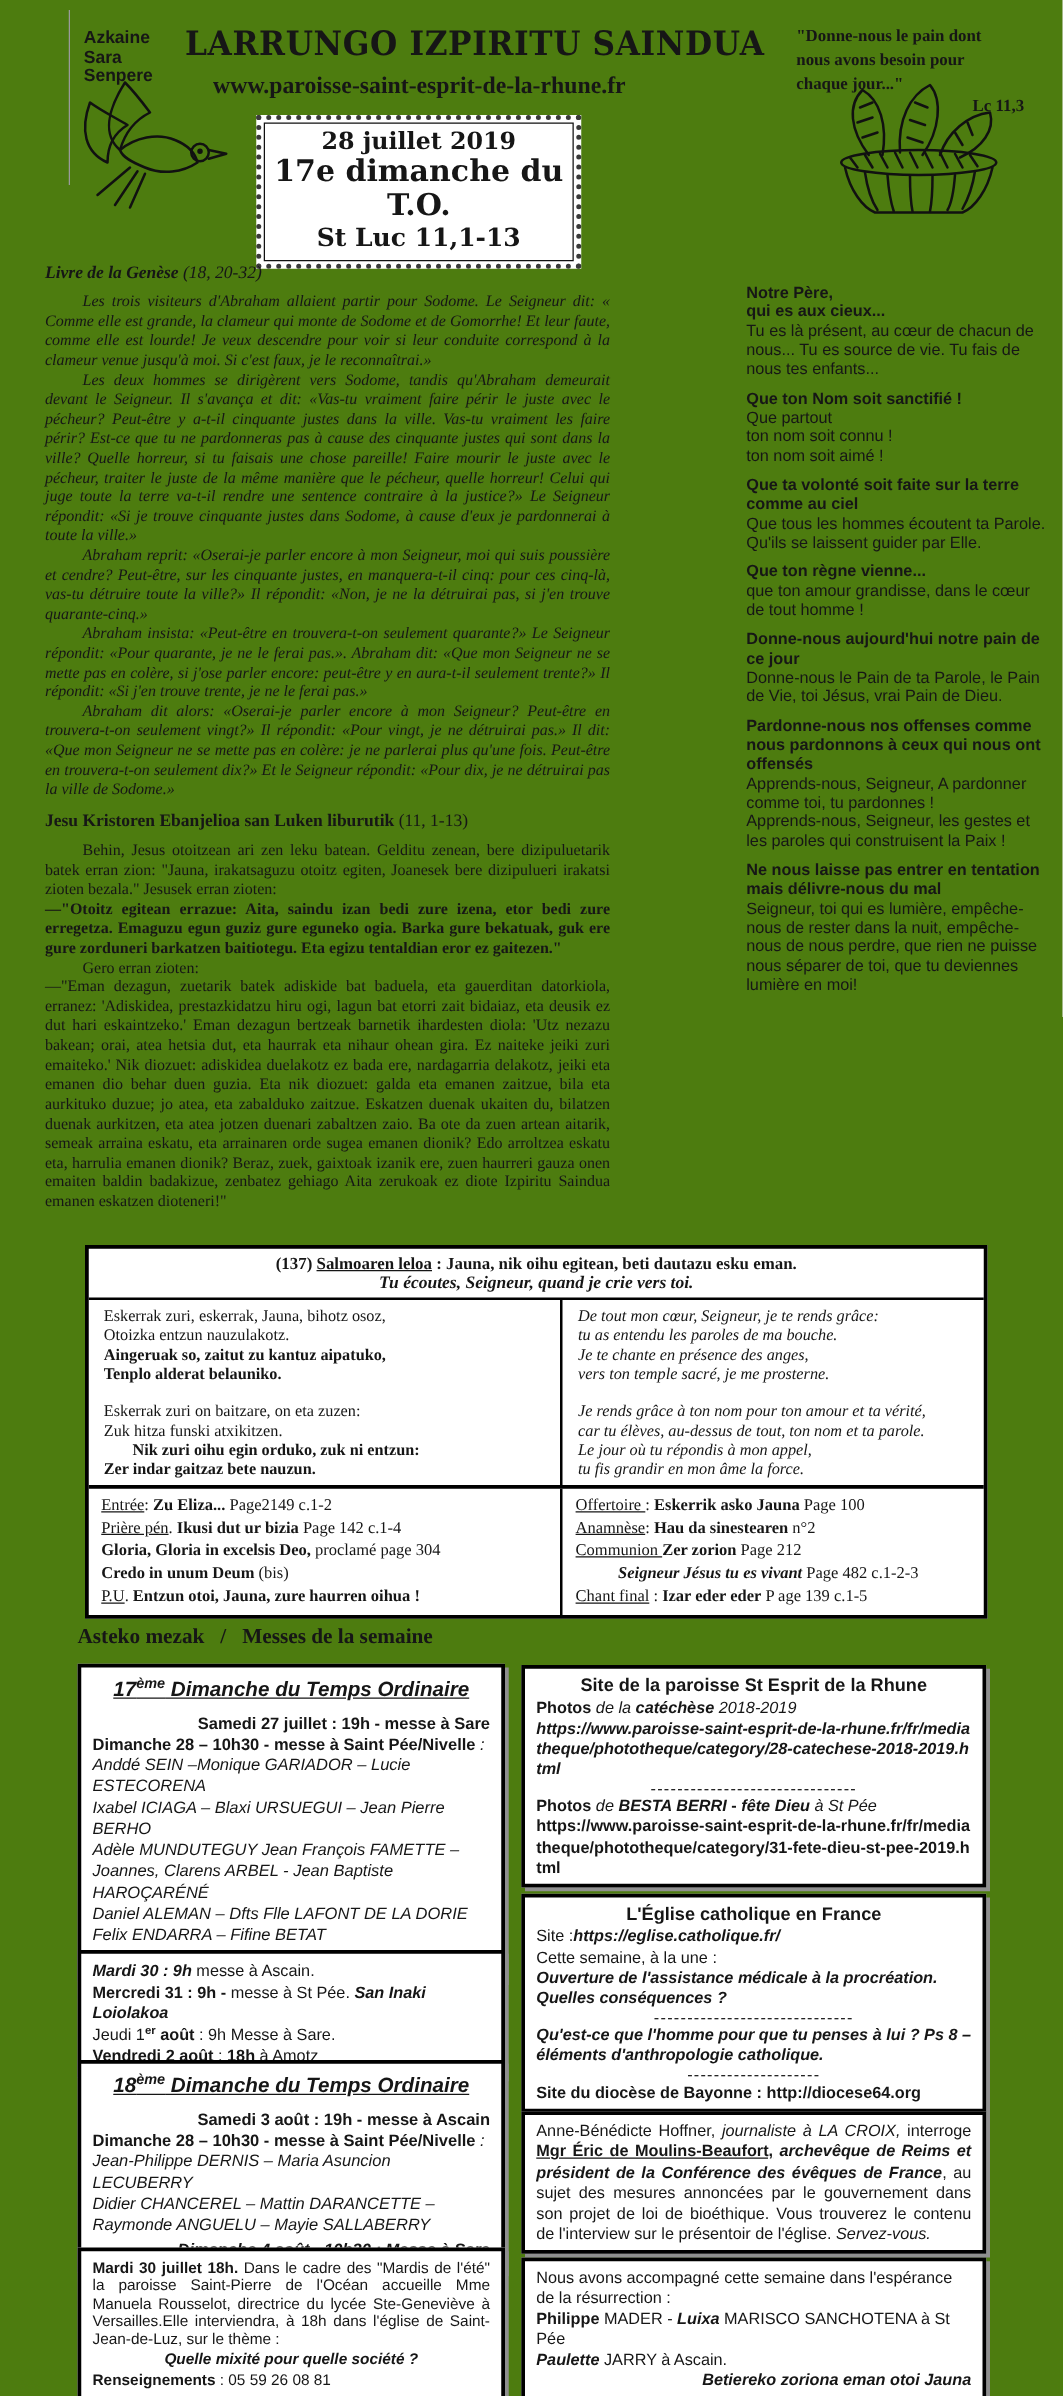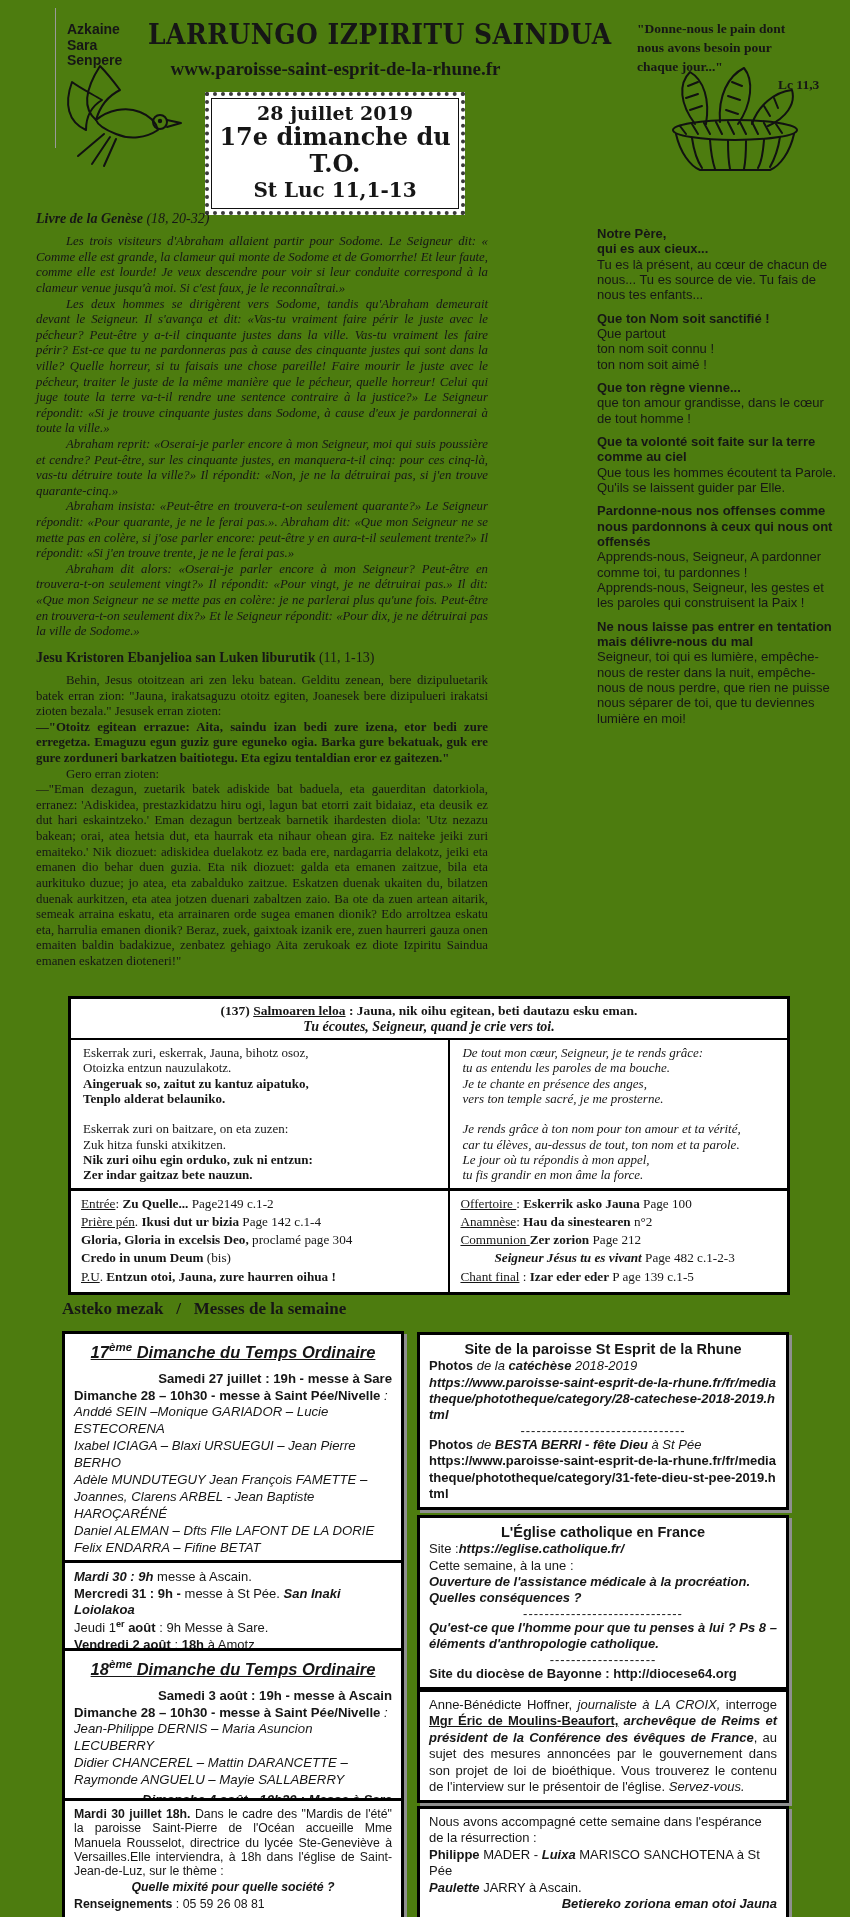--- a/index.html
+++ b/index.html
@@ -164,26 +164,30 @@
 qui es aux cieux...</div>
       <div class="pbody">Tu es là présent, au cœur de chacun de nous... Tu es source de vie. Tu fais de nous tes enfants...</div>
     </div>
     <div class="pblock">
       <div class="phead">Que ton Nom soit sanctifié !</div>
       <div class="pbody">Que partout
 ton nom soit connu !
 ton nom soit aimé !</div>
     </div>
     <div class="pblock">
+      <div class="phead">Que ta volonté soit faite sur la terre comme au ciel</div>
+      <div class="pbody">Que tous les hommes écoutent ta Parole. Qu'ils se laissent guider par Elle.</div>
+    </div>
+    <div class="pblock">
       <div class="phead">Que ton règne vienne...</div>
       <div class="pbody">que ton amour grandisse, dans le cœur de tout homme !</div>
     </div>
     <div class="pblock">
-      <div class="phead">Que ta volonté soit faite sur la terre comme au ciel</div>
-      <div class="pbody">Que tous les hommes écoutent ta Parole. Qu'ils se laissent guider par Elle.</div>
+      <div class="phead">Donne-nous aujourd'hui notre pain de ce jour</div>
+      <div class="pbody">Donne-nous le Pain de ta Parole, le Pain de Vie,  toi Jésus, vrai Pain de Dieu.</div>
     </div>
     <div class="pblock">
       <div class="phead">Pardonne-nous nos offenses comme nous pardonnons à ceux qui nous ont offensés</div>
       <div class="pbody">Apprends-nous, Seigneur, A pardonner comme toi, tu pardonnes !
 Apprends-nous, Seigneur, les gestes et les paroles qui construisent la Paix !</div>
     </div>
     <div class="pblock">
       <div class="phead">Ne nous laisse pas entrer en tentation mais délivre-nous du mal</div>
       <div class="pbody">Seigneur, toi qui es lumière, empêche-nous de rester dans la nuit, empêche-nous de nous perdre, que rien ne puisse nous séparer de toi, que tu deviennes lumière en moi!</div>
     </div>
@@ -196,38 +200,38 @@
     </div>
     <div class="duo">
       <div class="duo-left psalm-eu">
         <div class="vline"><span>Eskerrak zuri, eskerrak, Jauna, bihotz osoz,</span></div>
         <div class="vline"><span>Otoizka entzun nauzulakotz.</span></div>
         <div class="vline"><span style="font-weight: bold;">Aingeruak so, zaitut zu kantuz aipatuko,</span></div>
         <div class="vline"><span style="font-weight: bold;">Tenplo alderat belauniko.</span></div>
         <div class="vline"><span> </span></div>
         <div class="vline"><span>Eskerrak zuri on baitzare, on eta zuzen:</span></div>
         <div class="vline"><span>Zuk hitza funski atxikitzen.</span></div>
-        <div class="vline"><span style="font-weight: bold;">Nik zuri oihu egin orduko, zuk ni entzun:</span></div>
+        <div class="vline"><span style="font-weight: bold; margin-left: 23px;">Nik zuri oihu egin orduko, zuk ni entzun:</span></div>
         <div class="vline"><span style="font-weight: bold;">Zer indar gaitzaz bete nauzun.</span></div>
       </div>
       <div class="duo-right psalm-fr">
         <div class="vline">De tout mon cœur, Seigneur, je te rends grâce:</div>
         <div class="vline">tu as entendu les paroles de ma bouche.</div>
         <div class="vline">Je te chante en présence des anges,</div>
         <div class="vline">vers ton temple sacré, je me prosterne.</div>
         <div class="vline"> </div>
         <div class="vline">Je rends grâce à ton nom pour ton amour et ta vérité,</div>
         <div class="vline">car tu élèves, au-dessus de tout, ton nom et ta parole.</div>
         <div class="vline">Le jour où tu répondis à mon appel,</div>
         <div class="vline">tu fis grandir en mon âme la force.</div>
       </div>
     </div>
     <div class="songs">
       <div class="duo-left">
-        <div><span style="text-decoration: underline;">Entrée</span><span>:  </span><span style="font-weight: bold;">Zu Quelle...</span><span> Page2149 c.1-2</span></div>
+        <div><span style="text-decoration: underline;">Entrée</span><span>:  </span><span style="font-weight: bold;">Zu Eliza...</span><span> Page2149 c.1-2</span></div>
         <div><span style="text-decoration: underline;">Prière pén</span><span>. </span><span style="font-weight: bold;">Ikusi dut ur bizia</span><span>   Page 142 c.1-4</span></div>
         <div><span style="font-weight: bold;">Gloria, Gloria in excelsis Deo,</span><span> proclamé page 304</span></div>
         <div><span style="font-weight: bold;">Credo in unum Deum</span><span> (bis)</span></div>
         <div><span style="text-decoration: underline;">P.U</span><span>.  </span><span style="font-weight: bold;">Entzun otoi, Jauna, zure haurren oihua !</span></div>
       </div>
       <div class="duo-right">
         <div><span style="text-decoration: underline;">Offertoire </span><span>: </span><span style="font-weight: bold;">Eskerrik asko Jauna</span><span>   Page 100</span></div>
         <div><span style="text-decoration: underline;">Anamnèse</span><span>: </span><span style="font-weight: bold;">Hau da sinestearen</span><span>   n°2</span></div>
         <div><span style="text-decoration: underline;">Communion </span><span> </span><span style="font-weight: bold;">Zer zorion</span><span>   Page 212</span></div>
         <div class="song-indent"><span style="font-weight: bold; font-style: italic;">Seigneur Jésus tu es vivant</span><span>   Page 482 c.1-2-3</span></div>

